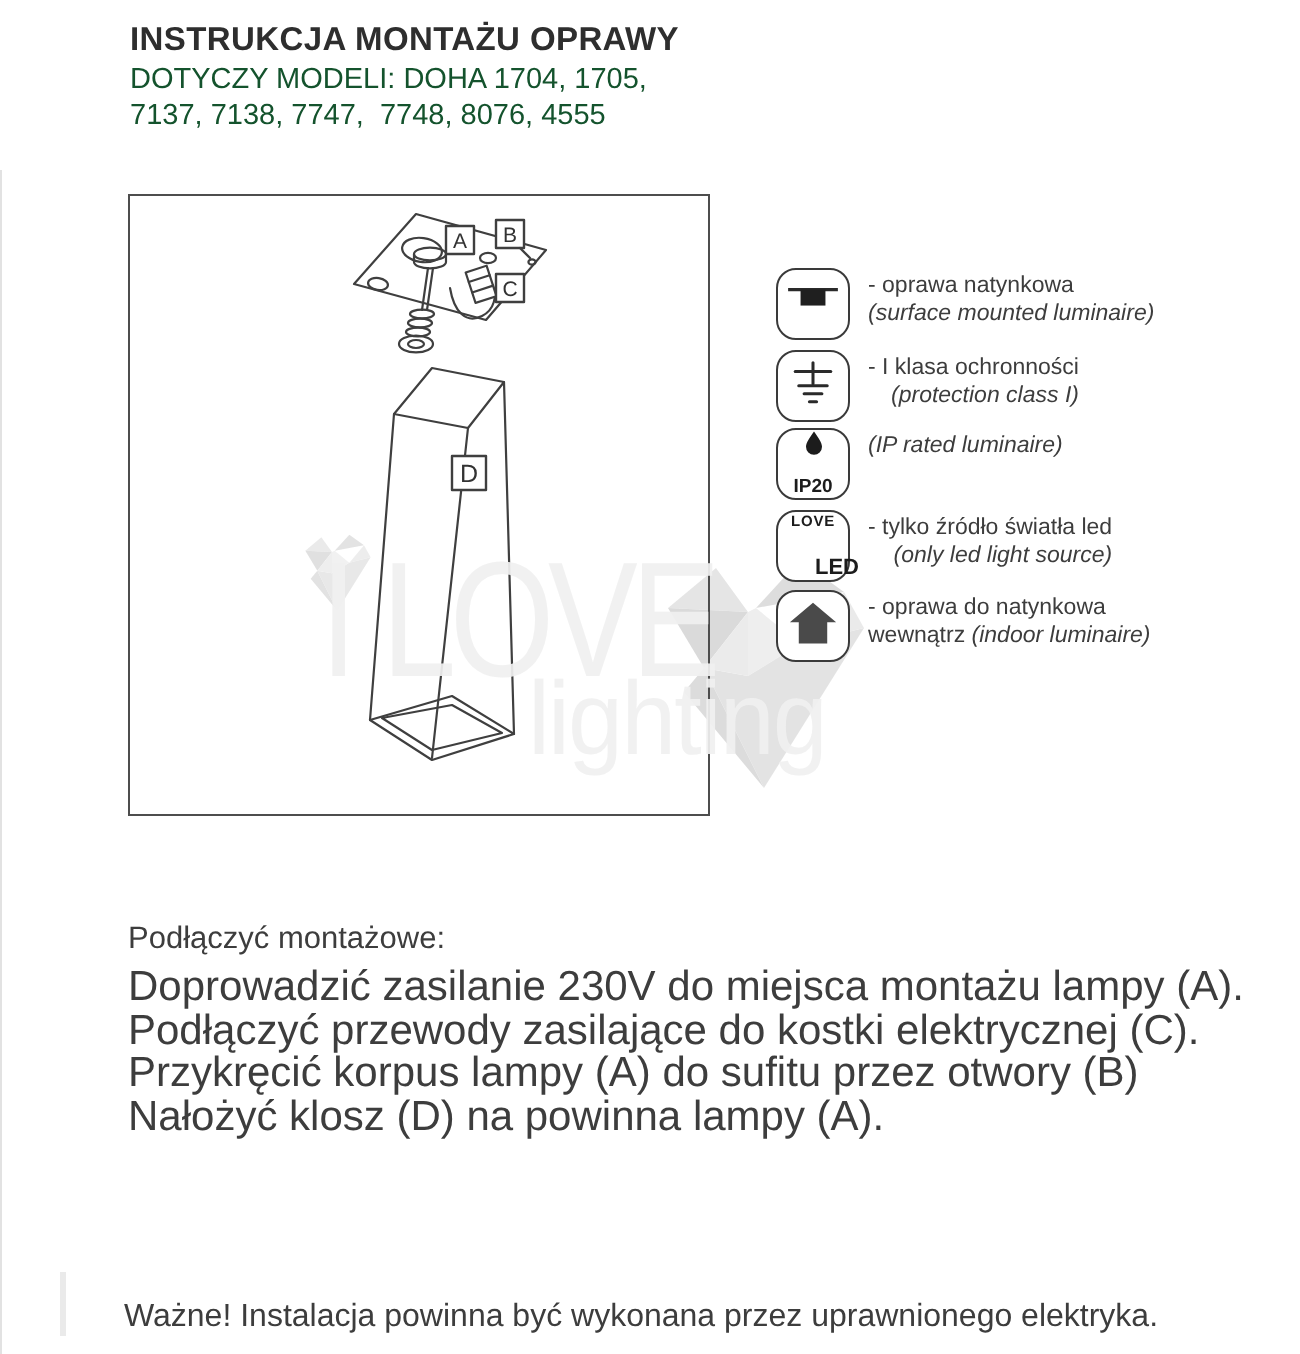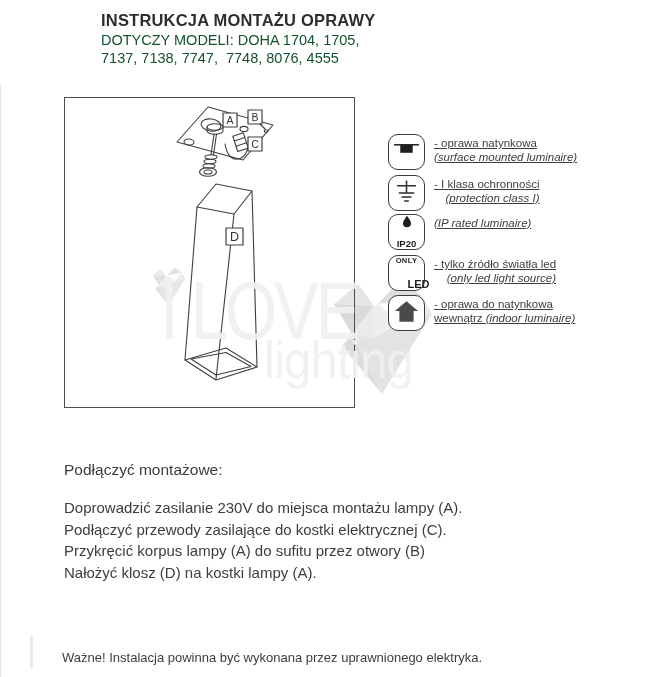--- a/index.html
+++ b/index.html
@@ -3,57 +3,57 @@
 <meta charset="utf-8">
 <style>
   * { margin:0; padding:0; box-sizing:border-box; }
   html,body { background:#ffffff; }
   body { font-family:"Liberation Sans","DejaVu Sans",sans-serif; color:#3d3d3d; }
   .page {
     position:relative; width:650px; height:677px; background:#ffffff;
     overflow:hidden;
   }
   
-  .header { position:absolute; left:65px; top:11px;margin-left:36px; }
+  .header { position:absolute; left:65px; top:11px; }
   .title { font-size:16.5px; font-weight:700; color:#2e2e2e; letter-spacing:.2px; }
   .subtitle { font-size:14.5px; color:#14532d; line-height:16px; white-space:pre; margin-top:2px; }
 
   
   .diagram-box {
     position:absolute; left:64px; top:97px; width:291px; height:311px;
     border:1.2px solid #4d4d4d; background:transparent; z-index:2;
   }
   .diagram-box svg { display:block; }
 
   
   .spec-row { position:absolute; left:388px; display:flex; align-items:flex-start; z-index:3; }
   .spec-icon {
     width:37px; height:36px; border:1.6px solid #3a3a3a; border-radius:10px;
     background:#ffffff; flex:0 0 auto; display:flex; align-items:center;
     justify-content:space-between; flex-direction:column;
   }
-  .spec-text { margin-left:9px; font-size:11.5px; line-height:14px; color:#3d3d3d; padding-top:2px;text-decoration:underline; }
+  .spec-text { margin-left:9px; font-size:11.5px; line-height:14px; color:#3d3d3d; padding-top:2px; }
   .it { font-style:italic;text-align:right; }
   .badge-only { font-size:7.5px; font-weight:700; letter-spacing:.4px; color:#1c1c1c; line-height:9px; }
   .badge-led { font-size:11px; font-weight:700; color:#1c1c1c; line-height:12px;margin-left:24px; }
   .badge-ip { font-size:9.5px; font-weight:700; color:#1c1c1c; line-height:10px; margin-top:1px; }
 
   
   .wm-hearts { position:absolute; z-index:1; }
   .wm-text {
     position:absolute; z-index:5; color:rgba(240,240,240,0.92);
     pointer-events:none; transform-origin:left top; white-space:pre;
   }
   .wm-love { left:160px; top:264px; font-size:82px; letter-spacing:-4px; transform:scaleX(0.82); }
   .wm-lighting { left:264px; top:330px; font-size:52px; letter-spacing:-1px; transform:scaleX(0.95); }
 
   
   .section-heading { position:absolute; left:64px; top:461px; font-size:15.5px; }
-  .steps { position:absolute; left:64px; top:497px; font-size:15px; line-height:21.5px; }
-  .warning { position:absolute; left:62px; top:650px; font-size:13px; }
+  .steps { position:absolute; left:64px; top:483px; font-size:21px; line-height:21.5px; }
+  .warning { position:absolute; left:62px; top:650px; font-size:16px; }
 
   
   .edge-line { position:absolute; left:0; top:85px; width:1px; height:592px; background:#e2e2e2; }
   .artifact { position:absolute; left:30px; top:636px; width:3px; height:32px; background:#eaeaea; }
 
   svg text { font-family:"Liberation Sans","DejaVu Sans",sans-serif; }
 </style>
 </head>
 <body>
 
@@ -178,21 +178,21 @@
       </svg>
       <div class="badge-ip">IP20</div>
     </div>
     <div class="spec-text">
       <div class="it">(IP rated luminaire)</div>
     </div>
   </div>
 
   <div class="spec-row" style="top:255px;">
     <div class="spec-icon">
-      <div class="badge-only">ONLY</div>
+      <div class="badge-only">LOVE</div>
       <div class="badge-led">LED</div>
     </div>
     <div class="spec-text">
       <div>- tylko źródło światła led</div>
       <div class="it">(only led light source)</div>
     </div>
   </div>
 
   <div class="spec-row" style="top:295px;">
     <div class="spec-icon">
@@ -207,17 +207,17 @@
   </div>
 
   <div class="wm-text wm-love">I LOVE</div>
   <div class="wm-text wm-lighting">lighting</div>
 
   <div class="section-heading">Podłączyć montażowe:</div>
   <div class="steps">
     <div>Doprowadzić zasilanie 230V do miejsca montażu lampy (A).</div>
     <div>Podłączyć przewody zasilające do kostki elektrycznej (C).</div>
     <div>Przykręcić korpus lampy (A) do sufitu przez otwory (B)</div>
-    <div>Nałożyć klosz (D) na kostki lampy (A).</div>
+    <div>Nałożyć klosz (D) na powinna lampy (A).</div>
   </div>
   <div class="warning">Ważne! Instalacja powinna być wykonana przez uprawnionego elektryka.</div>
 
 </div>
 
 </body></html>

